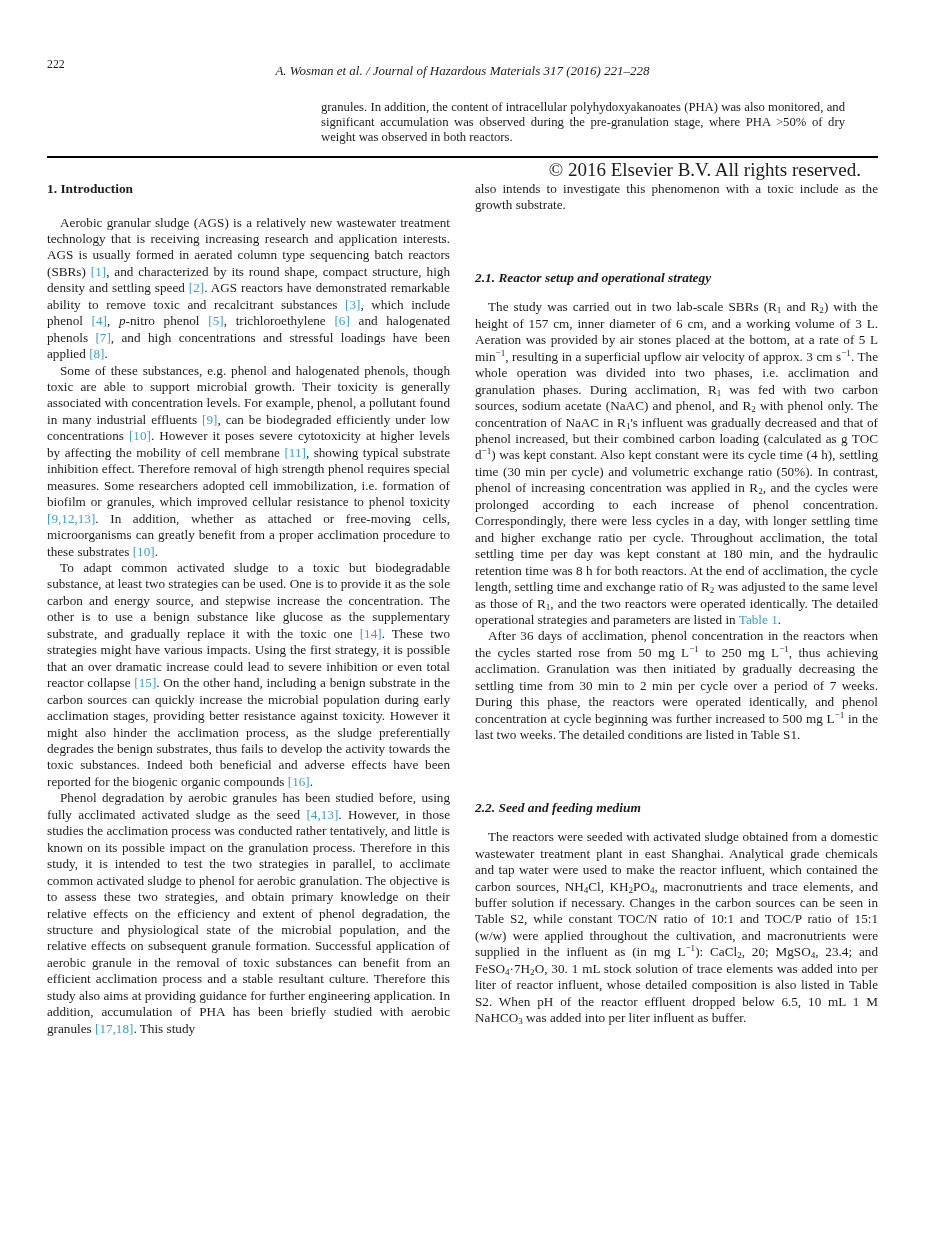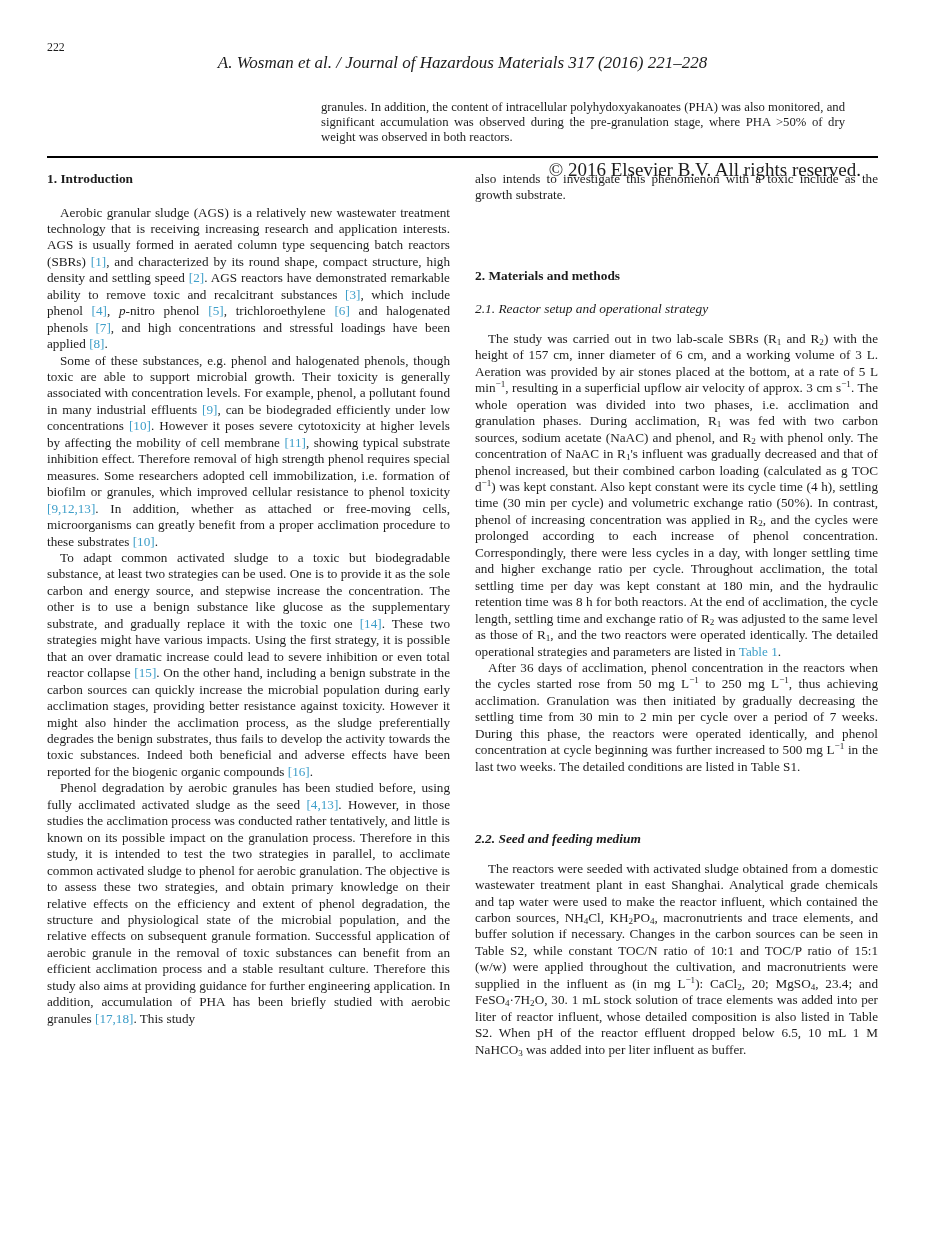--- a/index.html
+++ b/index.html
@@ -4,48 +4,48 @@
 <style>
   html,body{margin:0;padding:0;}
   body{
     width:925px;height:1234px;position:relative;background:#ffffff;
     font-family:"Liberation Serif","DejaVu Serif",serif;
     color:#1c1c1c;
     -webkit-font-smoothing:antialiased;
   }
   
   .page-number{
-    position:absolute;left:47px;top:40px;
+    position:absolute;left:47px;top:57px;
     font-size:11.8px;line-height:14px;
   }
   .running-head{
-    position:absolute;left:0;right:0;top:56px;
+    position:absolute;left:0;right:0;top:64px;
     text-align:center;font-style:italic;
-    font-size:17px;line-height:14px;
+    font-size:13px;line-height:14px;
   }
   
   .abstract-block{
     position:absolute;left:305px;top:84px;width:556px;
   }
   .abstract-tail{
     margin:16px;text-align:justify;
     font-size:12.7px;line-height:15.2px;
   }
   .copyright{
     margin:3px 0 0;text-align:right;
     font-size:19px;line-height:15px;
   }
   
   .rule{
     position:absolute;left:47px;top:156px;width:831px;height:1.5px;
     background:#000;
   }
   
   .columns{
-    position:absolute;left:47px;top:171px;width:831px;
+    position:absolute;left:47px;top:181px;width:831px;
     display:flex;gap:25px;
   }
   .col{
     width:403px;
     font-size:13.2px;line-height:16.45px;
   }
   .col > :first-child{margin-top:0;}
   .h1{
     font-weight:bold;font-size:13.4px;line-height:16.5px;
     margin:0 0 17px;
@@ -84,20 +84,19 @@
 <div class="columns">
   <div class="col" id="col-left">
       <div class="h1">1. Introduction</div>
       <p class="p"><span>Aerobic granular sludge (AGS) is a relatively new wastewater treatment technology that is receiving increasing research and application interests. AGS is usually formed in aerated column type sequencing batch reactors (SBRs) </span><span class="cite">[1]</span><span>, and characterized by its round shape, compact structure, high density and settling speed </span><span class="cite">[2]</span><span>. AGS reactors have demonstrated remarkable ability to remove toxic and recalcitrant substances </span><span class="cite">[3]</span><span>, which include phenol </span><span class="cite">[4]</span><span>, </span><span class="it">p</span><span>-nitro phenol </span><span class="cite">[5]</span><span>, trichloroethylene </span><span class="cite">[6]</span><span> and halogenated phenols </span><span class="cite">[7]</span><span>, and high concentrations and stressful loadings have been applied </span><span class="cite">[8]</span><span>.</span></p>
       <p class="p"><span>Some of these substances, e.g. phenol and halogenated phenols, though toxic are able to support microbial growth. Their toxicity is generally associated with concentration levels. For example, phenol, a pollutant found in many industrial effluents </span><span class="cite">[9]</span><span>, can be biodegraded efficiently under low concentrations </span><span class="cite">[10]</span><span>. However it poses severe cytotoxicity at higher levels by affecting the mobility of cell membrane </span><span class="cite">[11]</span><span>, showing typical substrate inhibition effect. Therefore removal of high strength phenol requires special measures. Some researchers adopted cell immobilization, i.e. formation of biofilm or granules, which improved cellular resistance to phenol toxicity </span><span class="cite">[9,12,13]</span><span>. In addition, whether as attached or free-moving cells, microorganisms can greatly benefit from a proper acclimation procedure to these substrates </span><span class="cite">[10]</span><span>.</span></p>
       <p class="p"><span>To adapt common activated sludge to a toxic but biodegradable substance, at least two strategies can be used. One is to provide it as the sole carbon and energy source, and stepwise increase the concentration. The other is to use a benign substance like glucose as the supplementary substrate, and gradually replace it with the toxic one </span><span class="cite">[14]</span><span>. These two strategies might have various impacts. Using the first strategy, it is possible that an over dramatic increase could lead to severe inhibition or even total reactor collapse </span><span class="cite">[15]</span><span>. On the other hand, including a benign substrate in the carbon sources can quickly increase the microbial population during early acclimation stages, providing better resistance against toxicity. However it might also hinder the acclimation process, as the sludge preferentially degrades the benign substrates, thus fails to develop the activity towards the toxic substances. Indeed both beneficial and adverse effects have been reported for the biogenic organic compounds </span><span class="cite">[16]</span><span>.</span></p>
       <p class="p"><span>Phenol degradation by aerobic granules has been studied before, using fully acclimated activated sludge as the seed </span><span class="cite">[4,13]</span><span>. However, in those studies the acclimation process was conducted rather tentatively, and little is known on its possible impact on the granulation process. Therefore in this study, it is intended to test the two strategies in parallel, to acclimate common activated sludge to phenol for aerobic granulation. The objective is to assess these two strategies, and obtain primary knowledge on their relative effects on the efficiency and extent of phenol degradation, the structure and physiological state of the microbial population, and the relative effects on subsequent granule formation. Successful application of aerobic granule in the removal of toxic substances can benefit from an efficient acclimation process and a stable resultant culture. Therefore this study also aims at providing guidance for further engineering application. In addition, accumulation of PHA has been briefly studied with aerobic granules </span><span class="cite">[17,18]</span><span>. This study</span></p>
     </div>
   <div class="col" id="col-right">
       <p class="p noindent"><span>also intends to investigate this phenomenon with a toxic include as the growth substrate.</span></p>
-      <div class="h1">2. Materials and methods</div>
       <div class="h2">2.1. Reactor setup and operational strategy</div>
       <p class="p"><span>The study was carried out in two lab-scale SBRs (R</span><sub>1</sub><span> and R</span><sub>2</sub><span>) with the height of 157 cm, inner diameter of 6 cm, and a working volume of 3 L. Aeration was provided by air stones placed at the bottom, at a rate of 5 L min</span><sup>−1</sup><span>, resulting in a superficial upflow air velocity of approx. 3 cm s</span><sup>−1</sup><span>. The whole operation was divided into two phases, i.e. acclimation and granulation phases. During acclimation, R</span><sub>1</sub><span> was fed with two carbon sources, sodium acetate (NaAC) and phenol, and R</span><sub>2</sub><span> with phenol only. The concentration of NaAC in R</span><sub>1</sub><span>'s influent was gradually decreased and that of phenol increased, but their combined carbon loading (calculated as g TOC d</span><sup>−1</sup><span>) was kept constant. Also kept constant were its cycle time (4 h), settling time (30 min per cycle) and volumetric exchange ratio (50%). In contrast, phenol of increasing concentration was applied in R</span><sub>2</sub><span>, and the cycles were prolonged according to each increase of phenol concentration. Correspondingly, there were less cycles in a day, with longer settling time and higher exchange ratio per cycle. Throughout acclimation, the total settling time per day was kept constant at 180 min, and the hydraulic retention time was 8 h for both reactors. At the end of acclimation, the cycle length, settling time and exchange ratio of R</span><sub>2</sub><span> was adjusted to the same level as those of R</span><sub>1</sub><span>, and the two reactors were operated identically. The detailed operational strategies and parameters are listed in </span><span class="cite">Table 1</span><span>.</span></p>
       <p class="p"><span>After 36 days of acclimation, phenol concentration in the reactors when the cycles started rose from 50 mg L</span><sup>−1</sup><span> to 250 mg L</span><sup>−1</sup><span>, thus achieving acclimation. Granulation was then initiated by gradually decreasing the settling time from 30 min to 2 min per cycle over a period of 7 weeks. During this phase, the reactors were operated identically, and phenol concentration at cycle beginning was further increased to 500 mg L</span><sup>−1</sup><span> in the last two weeks. The detailed conditions are listed in Table S1.</span></p>
       <div class="h2">2.2. Seed and feeding medium</div>
       <p class="p"><span>The reactors were seeded with activated sludge obtained from a domestic wastewater treatment plant in east Shanghai. Analytical grade chemicals and tap water were used to make the reactor influent, which contained the carbon sources, NH</span><sub>4</sub><span>Cl, KH</span><sub>2</sub><span>PO</span><sub>4</sub><span>, macronutrients and trace elements, and buffer solution if necessary. Changes in the carbon sources can be seen in Table S2, while constant TOC/N ratio of 10:1 and TOC/P ratio of 15:1 (w/w) were applied throughout the cultivation, and macronutrients were supplied in the influent as (in mg L</span><sup>−1</sup><span>): CaCl</span><sub>2</sub><span>, 20; MgSO</span><sub>4</sub><span>, 23.4; and FeSO</span><sub>4</sub><span>·7H</span><sub>2</sub><span>O, 30. 1 mL stock solution of trace elements was added into per liter of reactor influent, whose detailed composition is also listed in Table S2. When pH of the reactor effluent dropped below 6.5, 10 mL 1 M NaHCO</span><sub>3</sub><span> was added into per liter influent as buffer.</span></p>
     </div>
 </div>
 
 </body></html>

